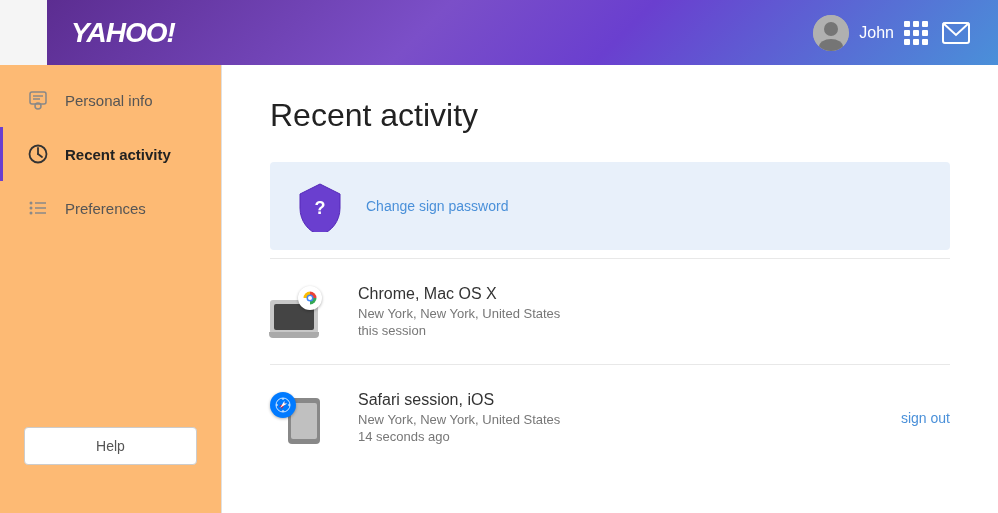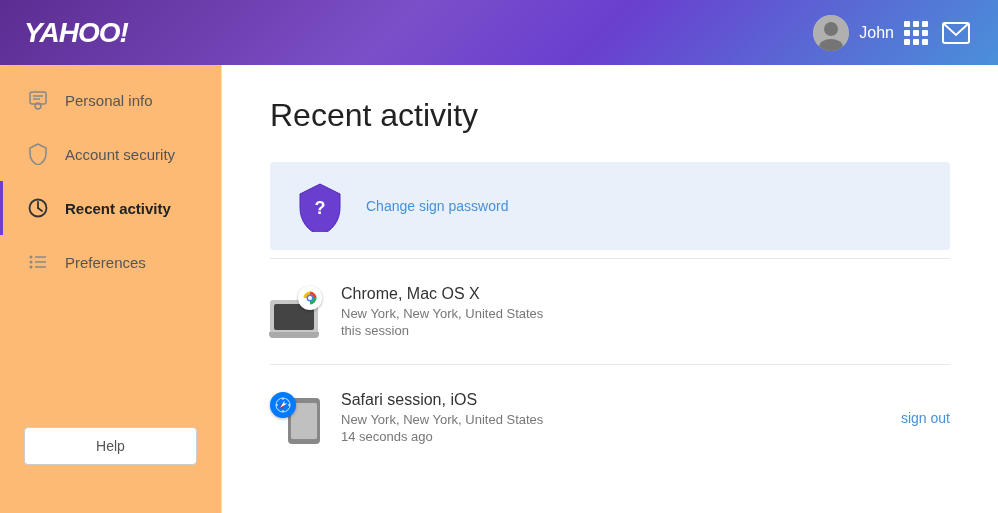--- a/index.html
+++ b/index.html
@@ -7,20 +7,21 @@
 
     
     #header {
       height: 65px;
       background: linear-gradient(135deg, #5c2d91 0%, #7b4fc8 40%, #6a3fcf 60%, #4a90d9 100%);
       display: flex;
       align-items: center;
       justify-content: space-between;
       padding: 0 24px;
       flex-shrink: 0;
+      margin-left: 47px;
     }
     #logo {
       color: white;
       font-size: 28px;
       font-weight: 900;
       letter-spacing: -1px;
       font-style: italic;
     }
     #header-right {
       display: flex;
@@ -179,21 +180,21 @@
     .divider {
       height: 1px;
       background: #e8e8e8;
       margin: 8px 0;
     }
 
     
     .activity-item {
       display: flex;
       align-items: flex-end;
-      gap: 19px;
+      gap: 36px;
       padding: 18px 0;
       position: relative;
     }
     .activity-icon {
       width: 52px;
       height: 52px;
       flex-shrink: 0;
       position: relative;
     }
     .activity-info {
@@ -271,28 +272,20 @@
         <svg width="20" height="20" viewBox="0 0 20 20" fill="none" xmlns="http://www.w3.org/2000/svg">
           <rect x="2" y="2" width="16" height="12" rx="2" stroke="#888" stroke-width="1.5" fill="none"></rect>
           <line x1="5" y1="6" x2="15" y2="6" stroke="#888" stroke-width="1.5"></line>
           <line x1="5" y1="9" x2="12" y2="9" stroke="#888" stroke-width="1.5"></line>
           <circle cx="10" cy="16" r="3" stroke="#888" stroke-width="1.5" fill="none"></circle>
         </svg>
       </span>
       <span>Personal info</span>
     </div>
 
-    <div class="sidebar-item">
-      <span class="icon">
-        <svg width="20" height="22" viewBox="0 0 20 22" fill="none" xmlns="http://www.w3.org/2000/svg">
-          <path d="M10 1L2 5v6c0 5 3.5 9.5 8 11 4.5-1.5 8-6 8-11V5L10 1z" stroke="#888" stroke-width="1.5" fill="none"></path>
-        </svg>
-      </span>
-      <span>Account security</span>
-    </div>
 
     <div class="sidebar-item active">
       <span class="icon">
         <svg width="20" height="20" viewBox="0 0 20 20" fill="none" xmlns="http://www.w3.org/2000/svg">
           <circle cx="10" cy="10" r="8.5" stroke="#333" stroke-width="1.8" fill="none"></circle>
           <line x1="10" y1="10" x2="10" y2="4" stroke="#333" stroke-width="1.8" stroke-linecap="round"></line>
           <line x1="10" y1="10" x2="14" y2="13" stroke="#333" stroke-width="1.8" stroke-linecap="round"></line>
         </svg>
       </span>
       <span>Recent activity</span>

